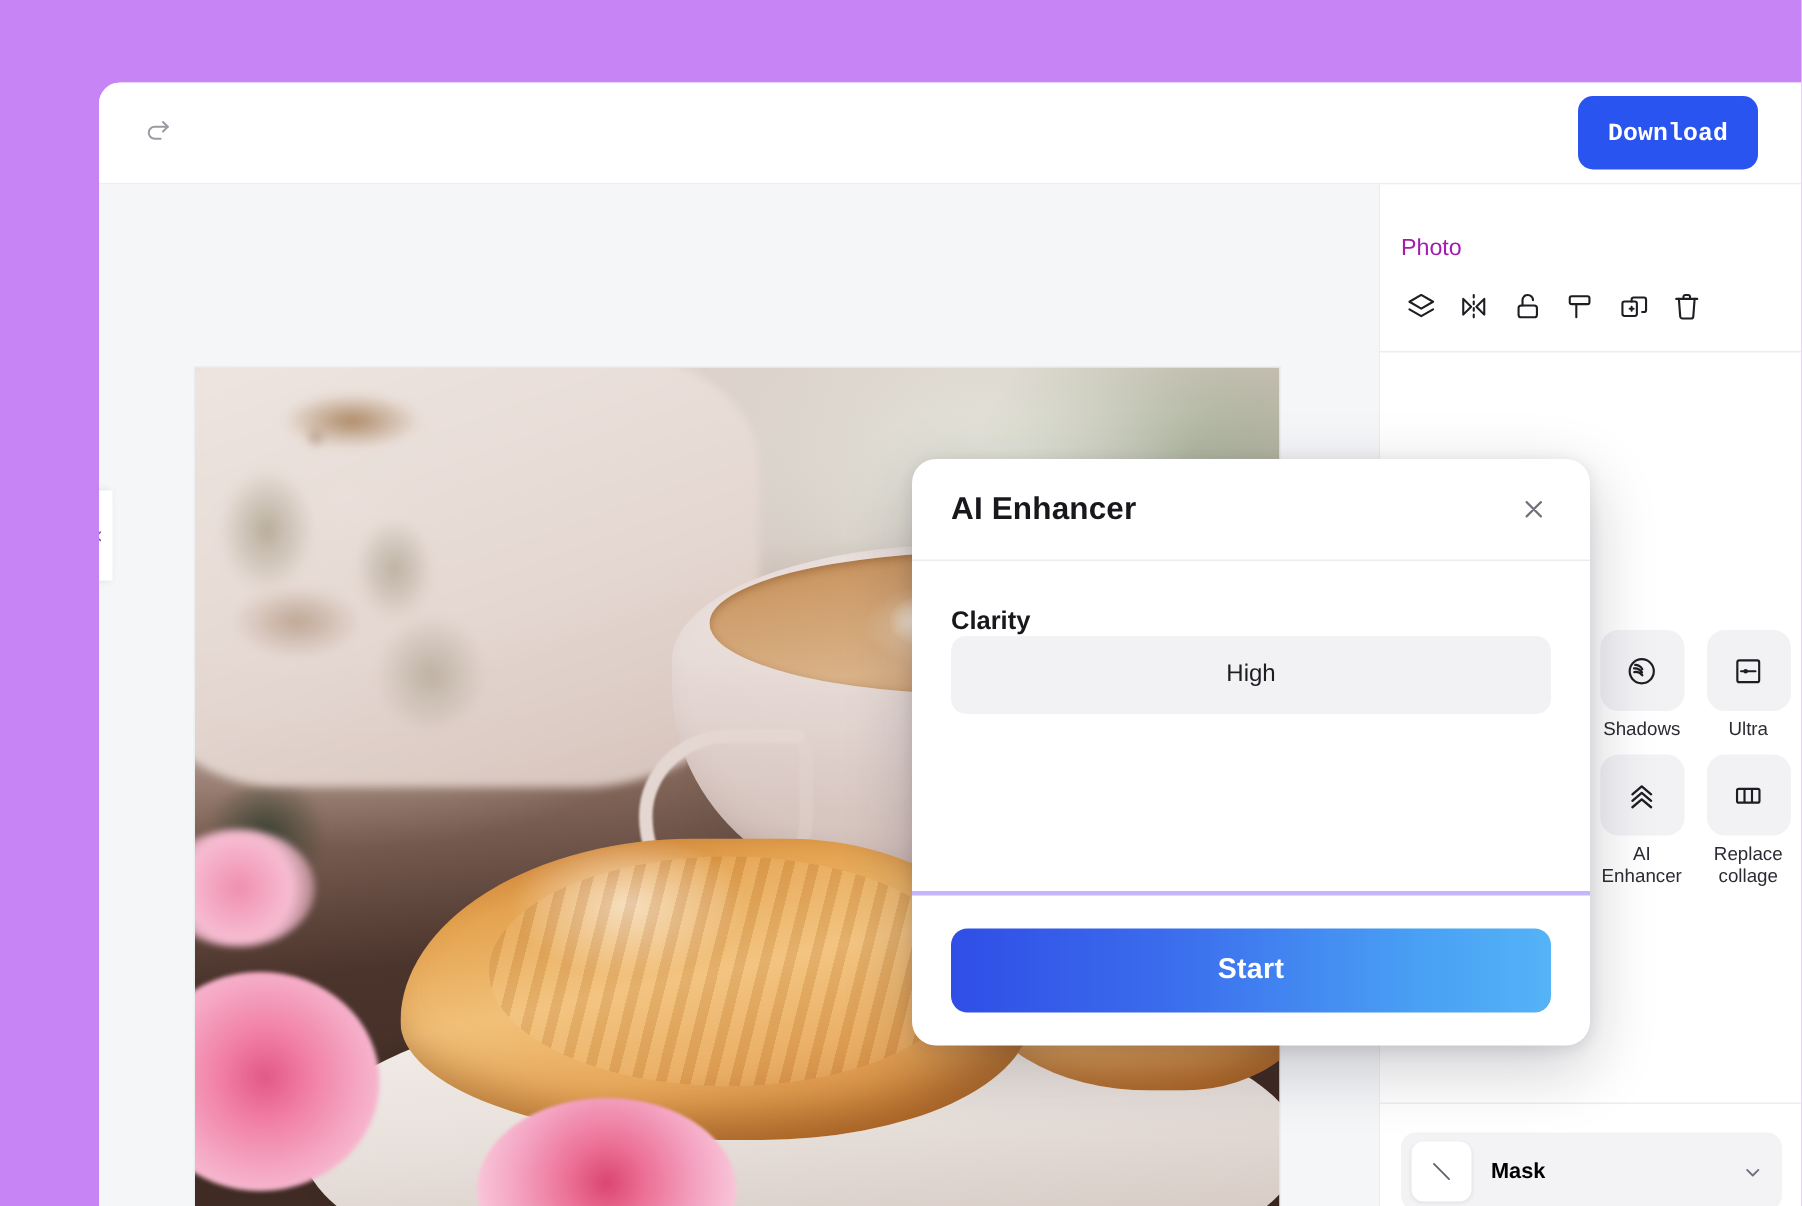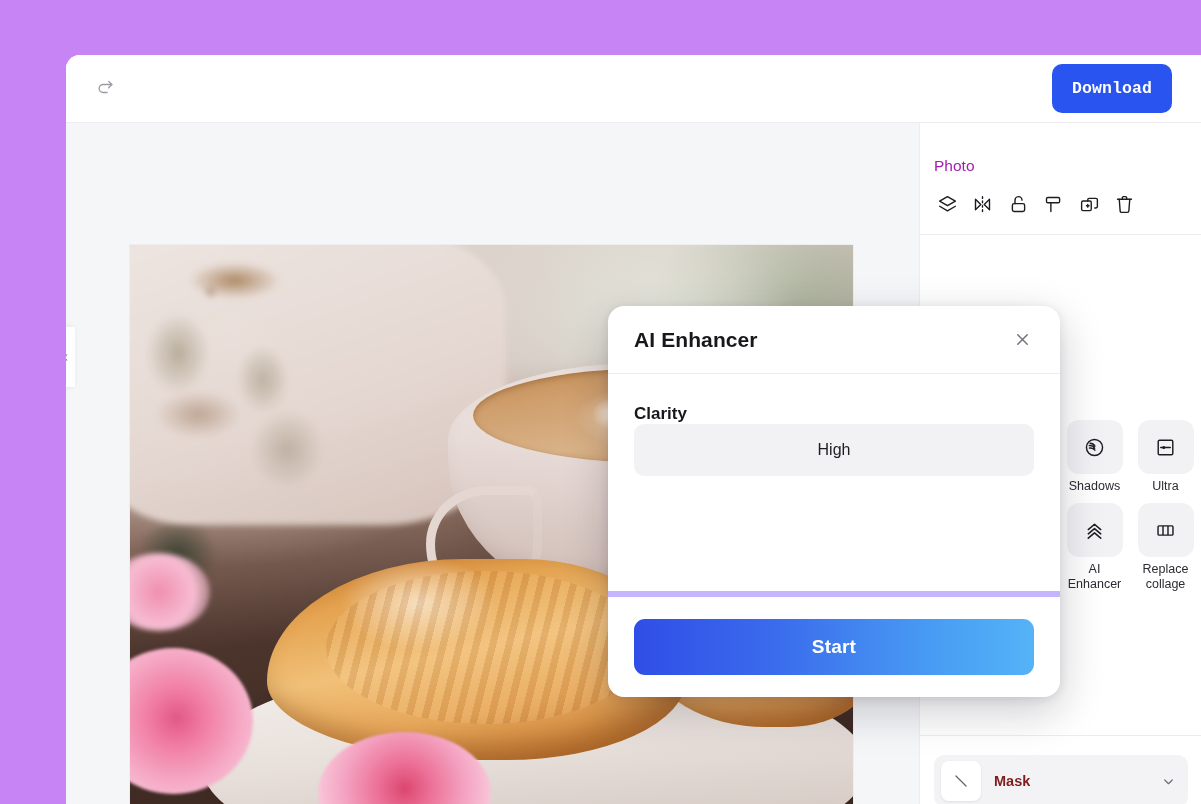--- a/index.html
+++ b/index.html
@@ -378,21 +378,21 @@
     border-radius: 8px;
     display: flex; align-items: center; justify-content: center;
     box-shadow: 0 1px 3px rgba(0,0,0,.08);
   }
 
   .mask-label {
     flex: 1;
     margin-left: 13px;
     font-size: 14.5px;
     font-weight: bold;
-    color: #7f1d1d;
+    color: #000000;
   }
 
   .mask-chevron { color: #70707c; display: flex; }
 
   
   .modal {
     position: absolute;
     left: 608px;
     top: 306px;
     width: 452px;
@@ -448,21 +448,21 @@
     font-family: "Liberation Sans", sans-serif;
     cursor: pointer;
   }
   .choice.selected { border-color: #2a54f0; }
 
   .modal-footer {
     position: absolute;
     left: 0; bottom: 0;
     width: 100%;
     padding: 0 26px 22px 26px;
-    border-top: 6px solid #c4b5fd;
+    border-top: 3px solid #c4b5fd;
     padding-top: 22px;
   }
 
   .start-button {
     width: 100%;
     height: 56px;
     border: none;
     border-radius: 11px;
     background: linear-gradient(90deg, #2f4ee6 0%, #3b6ced 36%, #49a0f4 78%, #55b3f7 100%);
     color: #ffffff;

